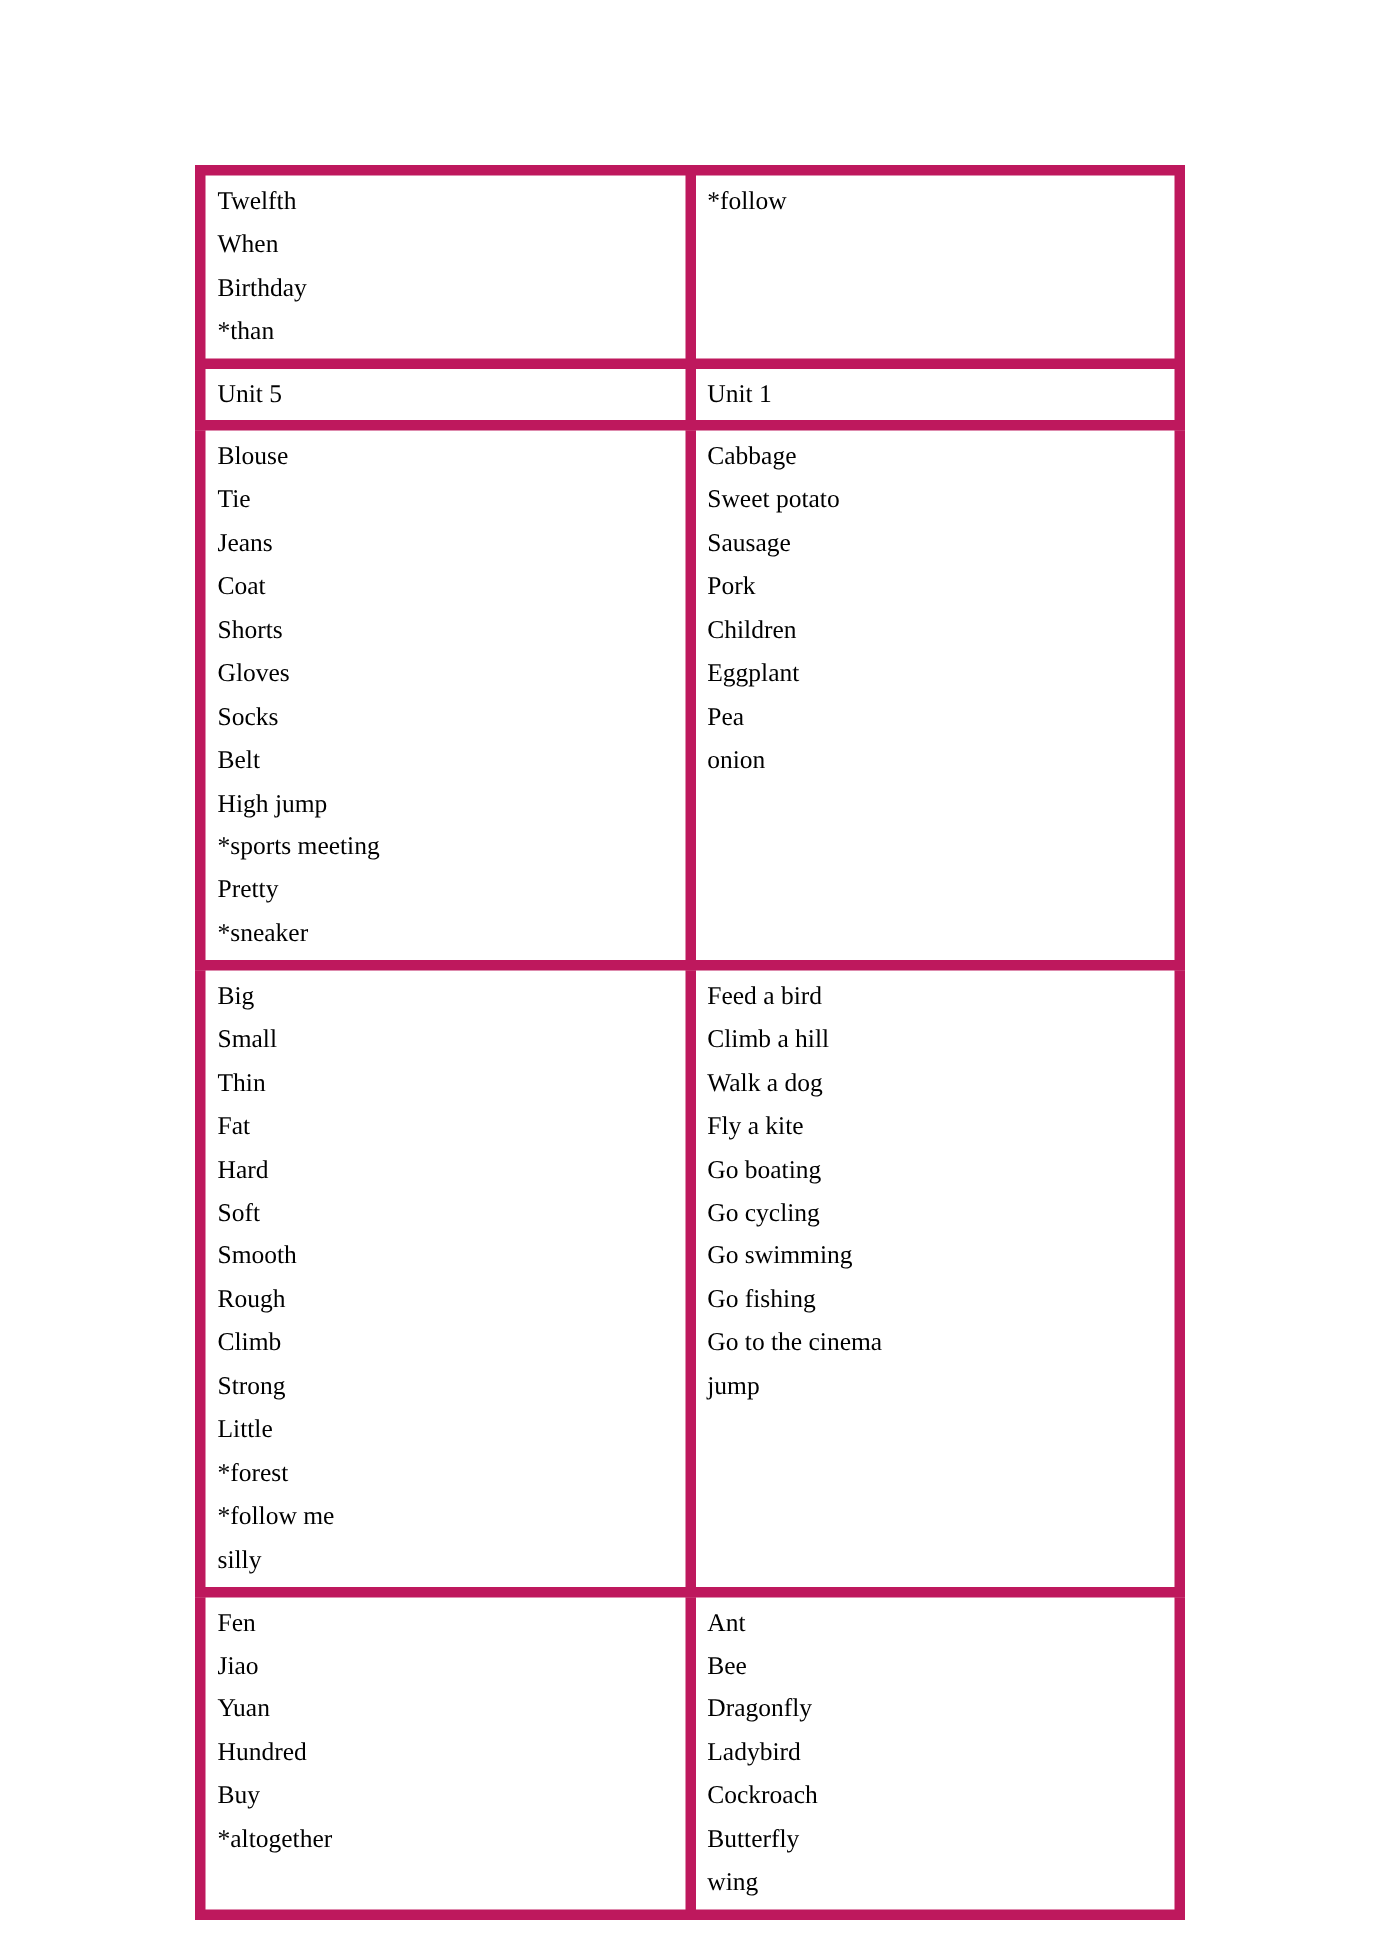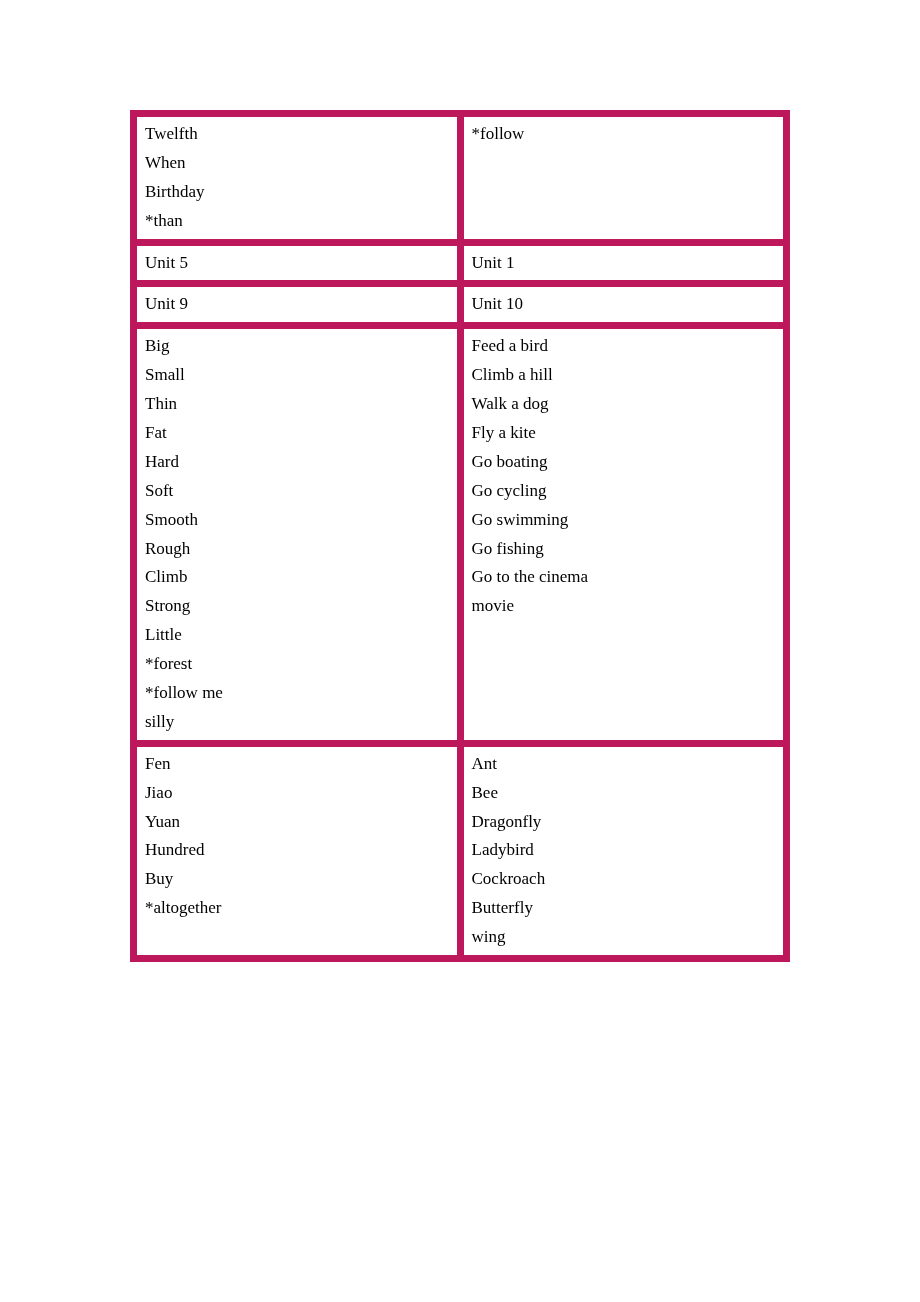--- a/index.html
+++ b/index.html
@@ -50,24 +50,42 @@
     <tr>
       <td>
             <div class="cell-line">Unit 5</div>
           </td>
       <td>
             <div class="cell-line">Unit 1</div>
           </td>
     </tr>
     <tr>
       <td>
-            <div class="cell-line">Unit 9</div>
+            <div class="cell-line">Blouse
+Tie
+Jeans
+Coat
+Shorts
+Gloves
+Socks
+Belt
+High jump
+*sports meeting
+Pretty
+*sneaker</div>
           </td>
       <td>
-            <div class="cell-line">Unit 10</div>
+            <div class="cell-line">Cabbage
+Sweet potato
+Sausage
+Pork
+Children
+Eggplant
+Pea
+onion</div>
           </td>
     </tr>
     <tr>
       <td>
             <div class="cell-line">Big
 Small
 Thin
 Fat
 Hard
 Soft
@@ -83,21 +101,21 @@
       <td>
             <div class="cell-line">Feed a bird
 Climb a hill
 Walk a dog
 Fly a kite
 Go boating
 Go cycling
 Go swimming
 Go fishing
 Go to the cinema
-movie</div>
+jump</div>
           </td>
     </tr>
     <tr>
       <td>
             <div class="cell-line">Fen
 Jiao
 Yuan
 Hundred
 Buy
 *altogether</div>

